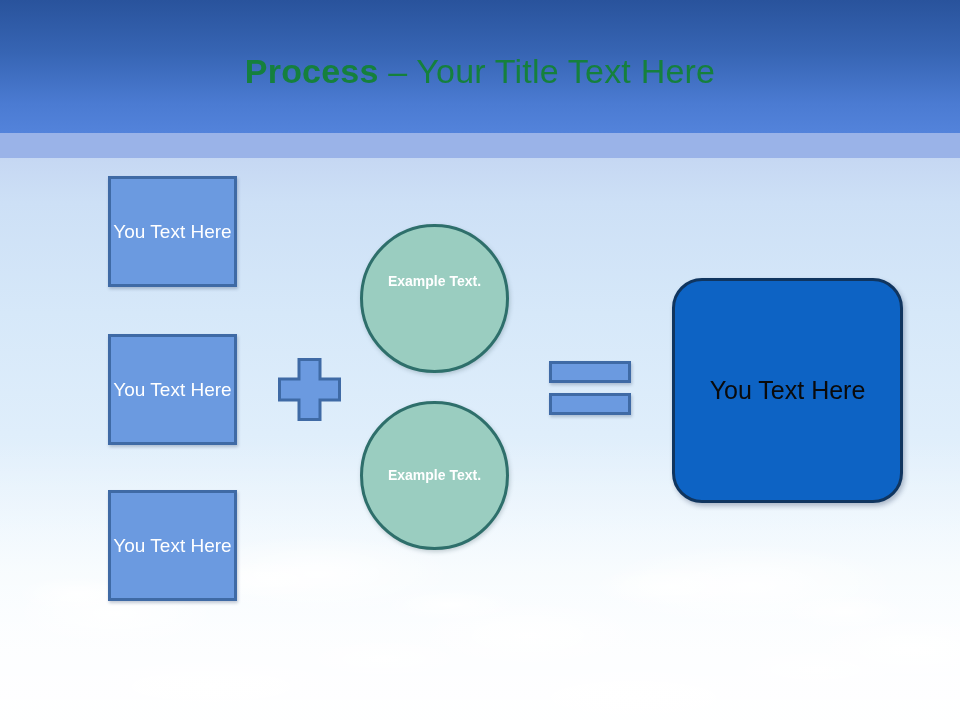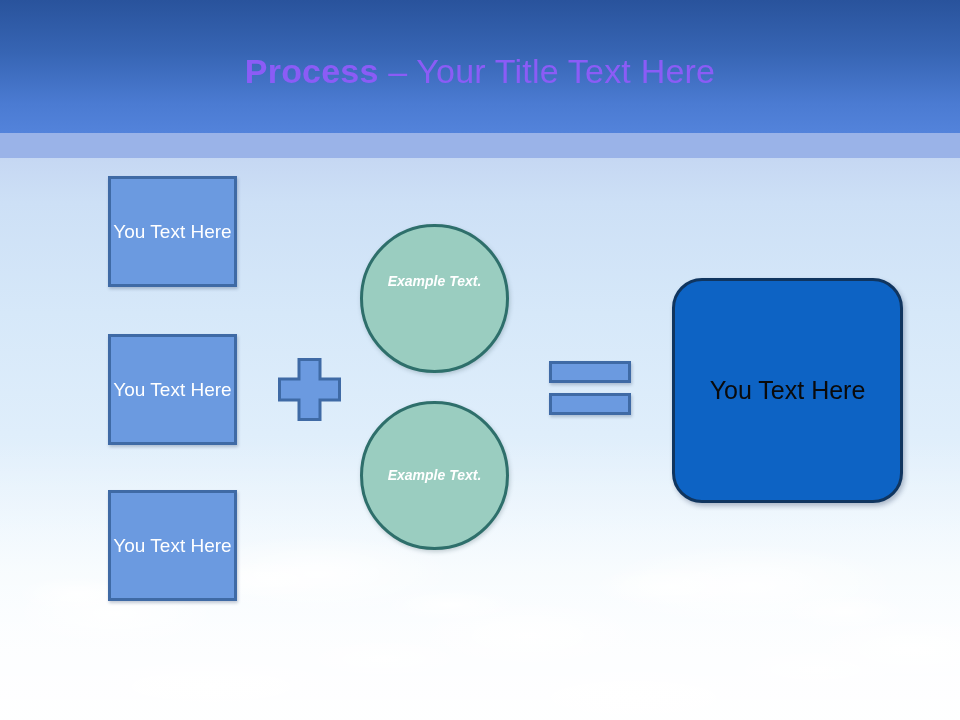--- a/index.html
+++ b/index.html
@@ -77,21 +77,21 @@
     position: absolute;
     left: 0; top: 133px;
     width: 960px; height: 25px;
     background: #9ab3e8;
   }
   .slide-title {
     position: absolute;
     left: 0; top: 50px;
     width: 960px;
     text-align: center;
-    color: #8b5cf6;
+    color: #15803d;
     font-size: 34px;
     line-height: 42px;
     letter-spacing: .2px;
     white-space: nowrap;
   }
   .slide-title .t-bold { font-weight: bold; }
   .slide-title .t-reg  { font-weight: normal; }
 
   
   .input-box {
@@ -126,21 +126,20 @@
     position: absolute;
     width: 149px;
     height: 149px;
     border-radius: 50%;
     background: #9acdc0;
     border: 3px solid #2e6f6b;
     box-sizing: border-box;
     color: #ffffff;
     font-size: 14px;
     font-weight: bold;
-    font-style: italic;
     line-height: 21px;
     text-align: center;
     display: flex;
     justify-content: center;
     box-shadow: 1px 2px 4px rgba(40,70,80,.25);
   }
   #example-circle-1 { left: 360px; top: 224px; align-items: flex-start; padding-top: 44px; }
   #example-circle-2 { left: 360px; top: 401px; align-items: center; }
 
   

